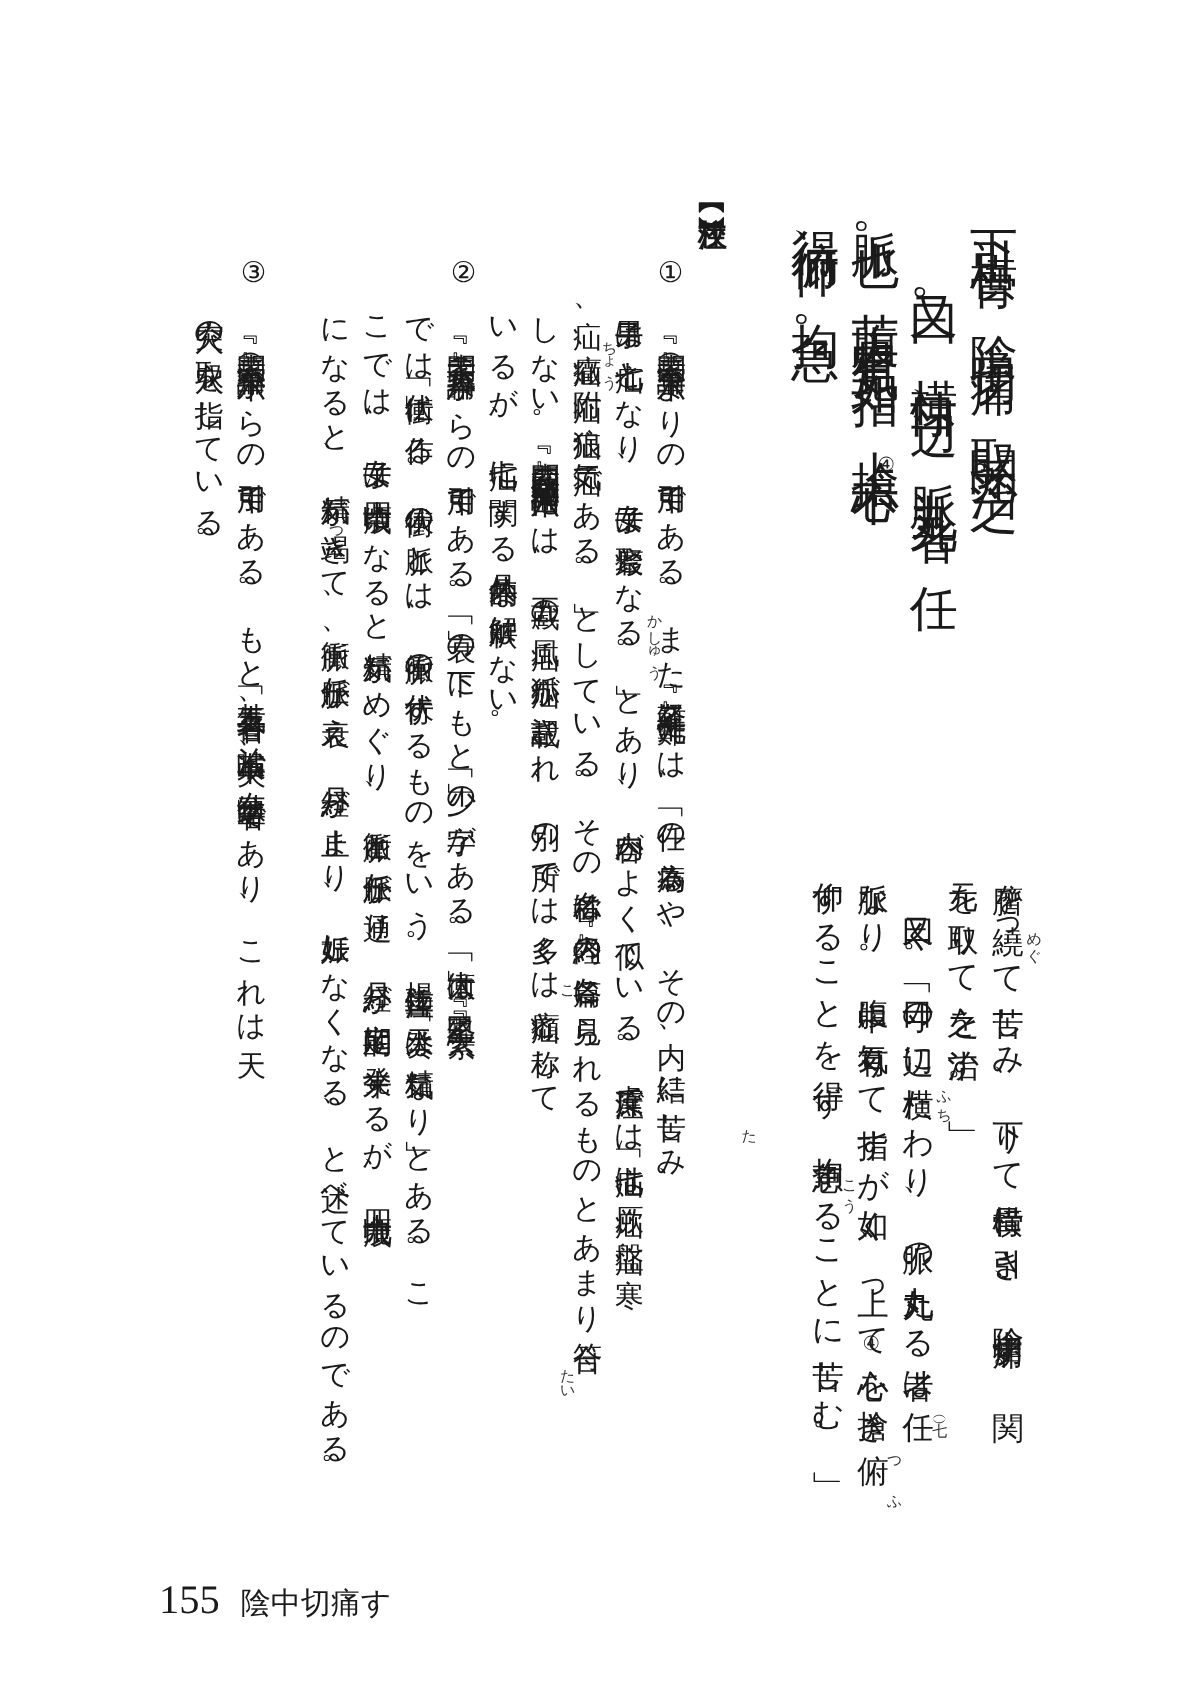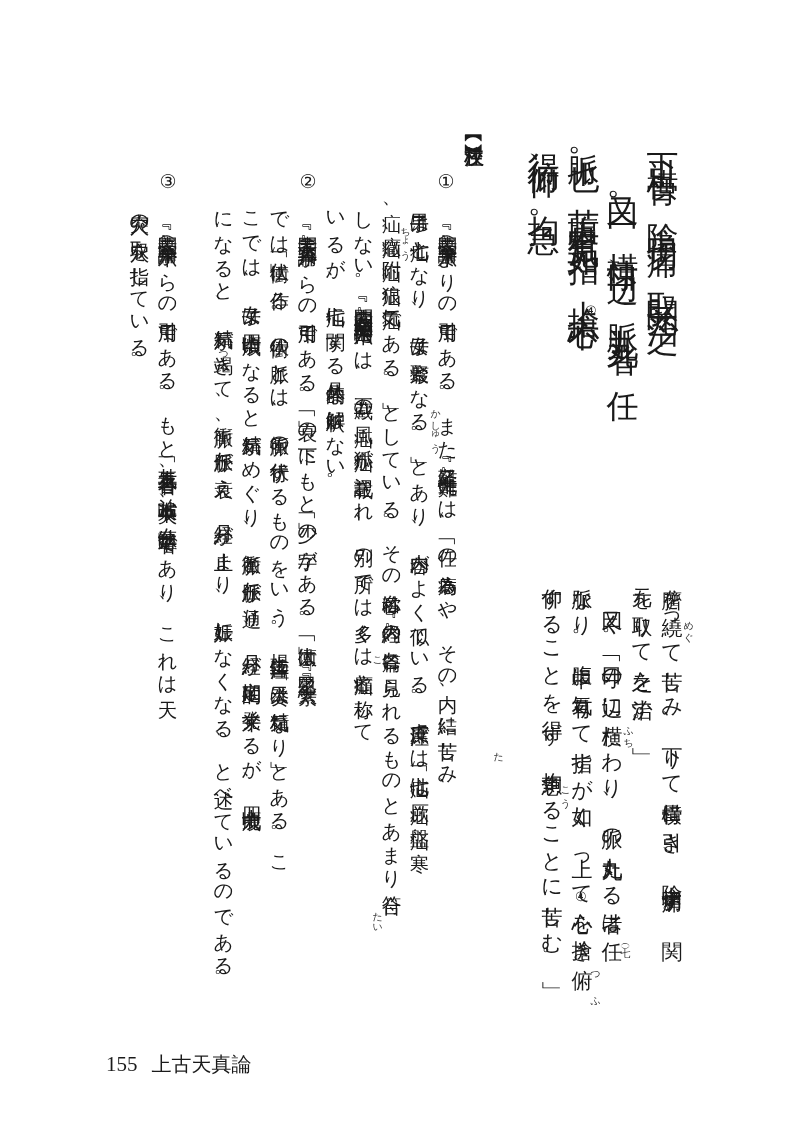--- a/index.html
+++ b/index.html
@@ -18,21 +18,21 @@
   .note { font-size: 19.5px; letter-spacing: 1.6px; }
   .heading { font-size: 19px; font-weight: bold; letter-spacing: 1px; }
   .num { font-size: 19px; }
 
   .ruby { position: absolute; writing-mode: vertical-rl; font-size: 10px; line-height: 1;
           color: #333; }
   .marker { position: absolute; font-size: 13px; color: #222; line-height: 1; }
 
   .footer { position: absolute; left: 106px; top: 1051px; font-size: 20px;
             writing-mode: horizontal-tb; display: flex; gap: 14px; align-items: baseline; }
-  .footer .pg { font-family: "Liberation Serif", serif; font-size: 21px; }
+  .footer .pg { font-family: "Liberation Serif", serif; font-size: 27px; }
 </style>
 </head>
 <body>
 
 <div class="page">
 
   <div class="vcol kanbun" style="right:121px; top:128px;">下引横骨、陰中切痛、取関元治之。</div>
   <div class="vcol kanbun" style="right:161px; top:172px;">又曰。横寸口辺、脈丸丸者、任</div>
   <div class="vcol kanbun" style="right:200px; top:128px;">脈也。苦腹中有気如指、上搶心不</div>
   <div class="vcol kanbun" style="right:240px; top:128px;">得俯仰、拘急。</div>
@@ -72,15 +72,15 @@
   <div class="vcol note" style="right:539px; top:198px;">こでは、女子は十四歳頃になると精気がめぐり、衝脈と任脈が通り、月経が定期的に発来するが、四十九歳頃</div>
   <div class="vcol note" style="right:567px; top:198px;">になると、精気が竭きて、衝脈、任脈が衰え、月経が止まり、妊娠しなくなる、と述べているのである。</div>
   <span class="ruby" style="left:218px; top:345px;">つ</span>
 
   <div class="vcol num" style="right:623px; top:170px;">③</div>
   <div class="vcol note" style="right:623px; top:218px;">『素問』骨空論（六十）からの引用である。もと「其上気有音者、治其喉中央、在缺盆中者」であり、これは天</div>
   <div class="vcol note" style="right:651px; top:198px;">突穴の取穴を指している。</div>
 
   <div class="footer">
     <span class="pg">155</span>
-    <span>上古天真論</span>
+    <span>陰中切痛す</span>
   </div>
 </div>
 
 </body></html>

